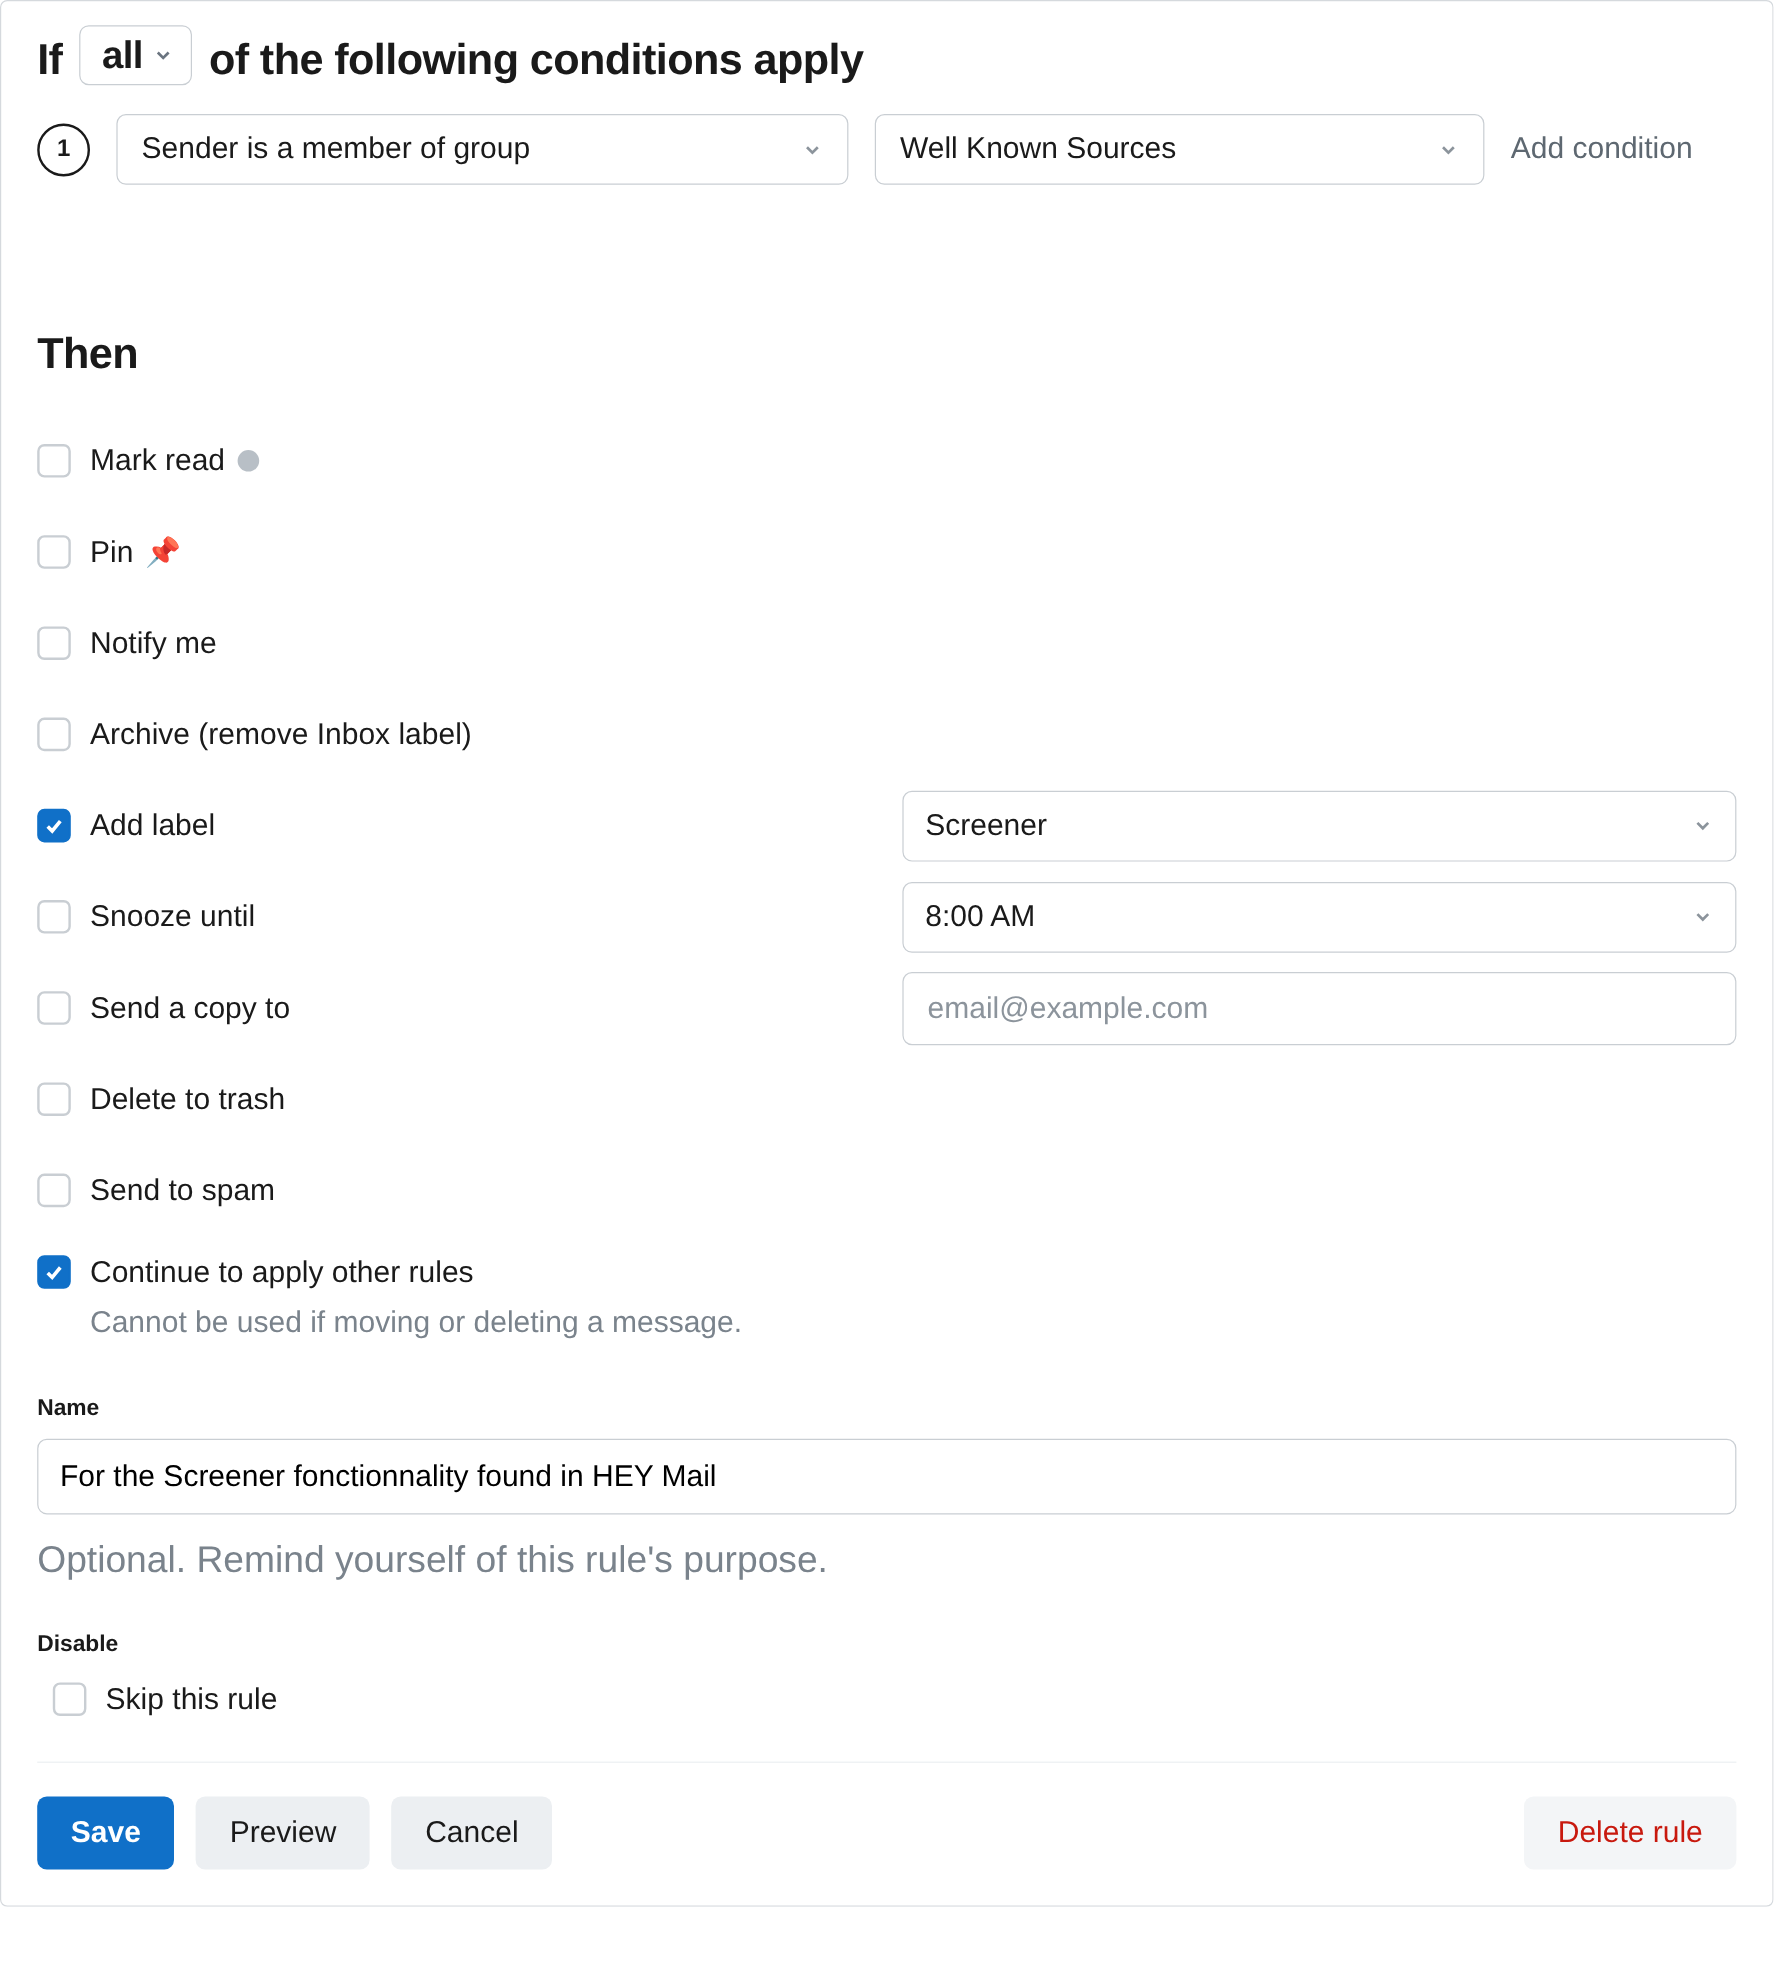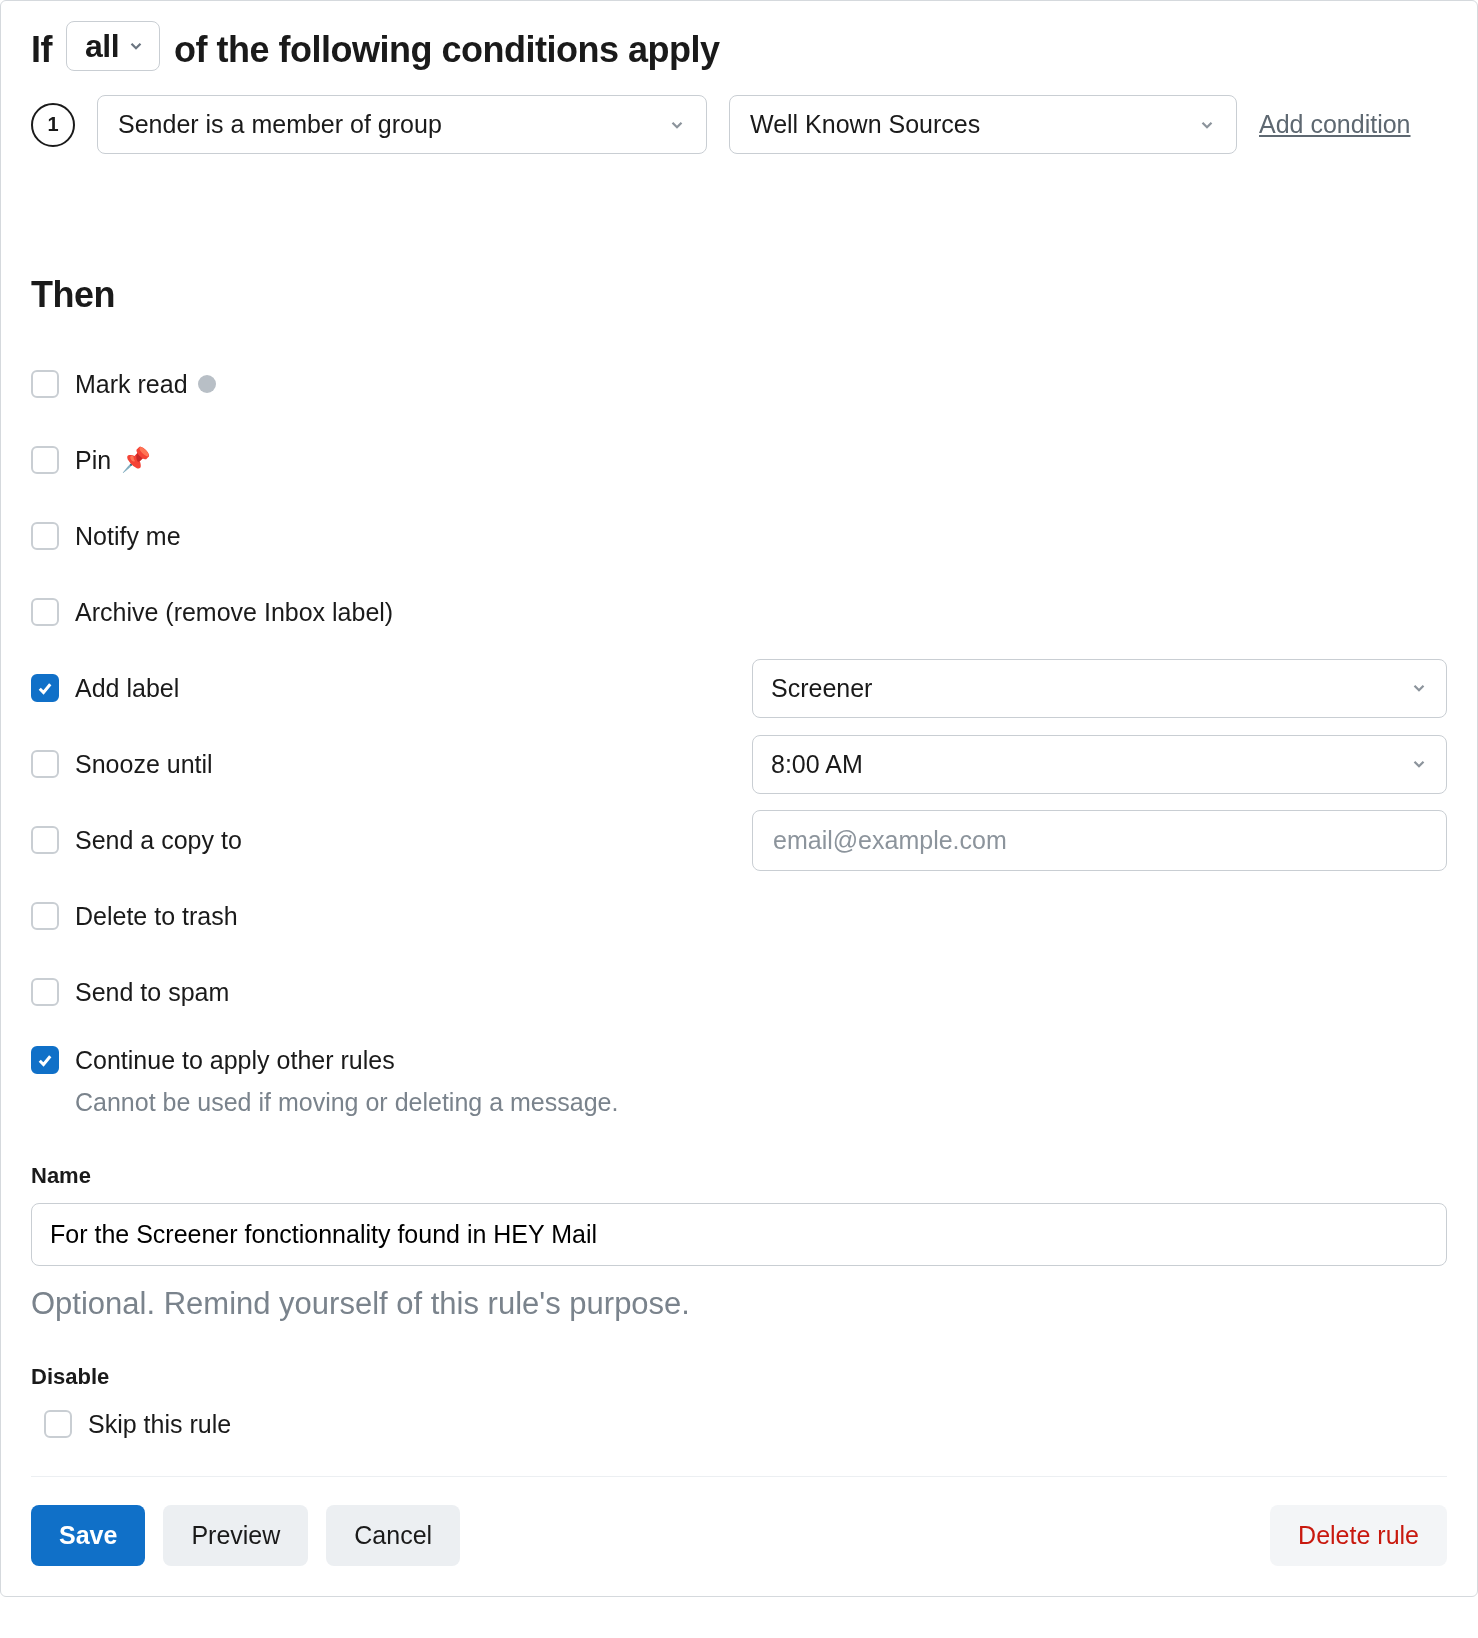--- a/index.html
+++ b/index.html
@@ -83,21 +83,20 @@
   }
   .wide-select.cond2 { width: 508px; }
   .caret {
     width: 18px; height: 18px;
     flex-shrink: 0;
   }
   .caret svg { width: 100%; height: 100%; display: block; }
   .add-condition {
     font-size: 25px;
     color: #5e6871;
-    text-decoration: underline;
     cursor: pointer;
   }
   .then-heading {
     margin-top: 120px;
     font-size: 36px;
     font-weight: 700;
     letter-spacing: -0.5px;
   }
   .action-list {
     margin-top: 30px;
@@ -160,21 +159,21 @@
   .ctrl.input input::placeholder { color: #8c949c; }
   .sub-note {
     margin-left: 44px;
     font-size: 25px;
     color: #7a838c;
     margin-top: 8px;
     margin-bottom: 10px;
   }
   .name-section { margin-top: 36px; }
   .section-label {
-    font-size: 22px;
+    font-size: 19px;
     font-weight: 700;
     margin-bottom: 14px;
   }
   .name-input {
     width: 100%;
     border: 1px solid #c9ced3;
     border-radius: 8px;
     padding: 16px 18px;
     font-size: 25px;
     outline: none;

